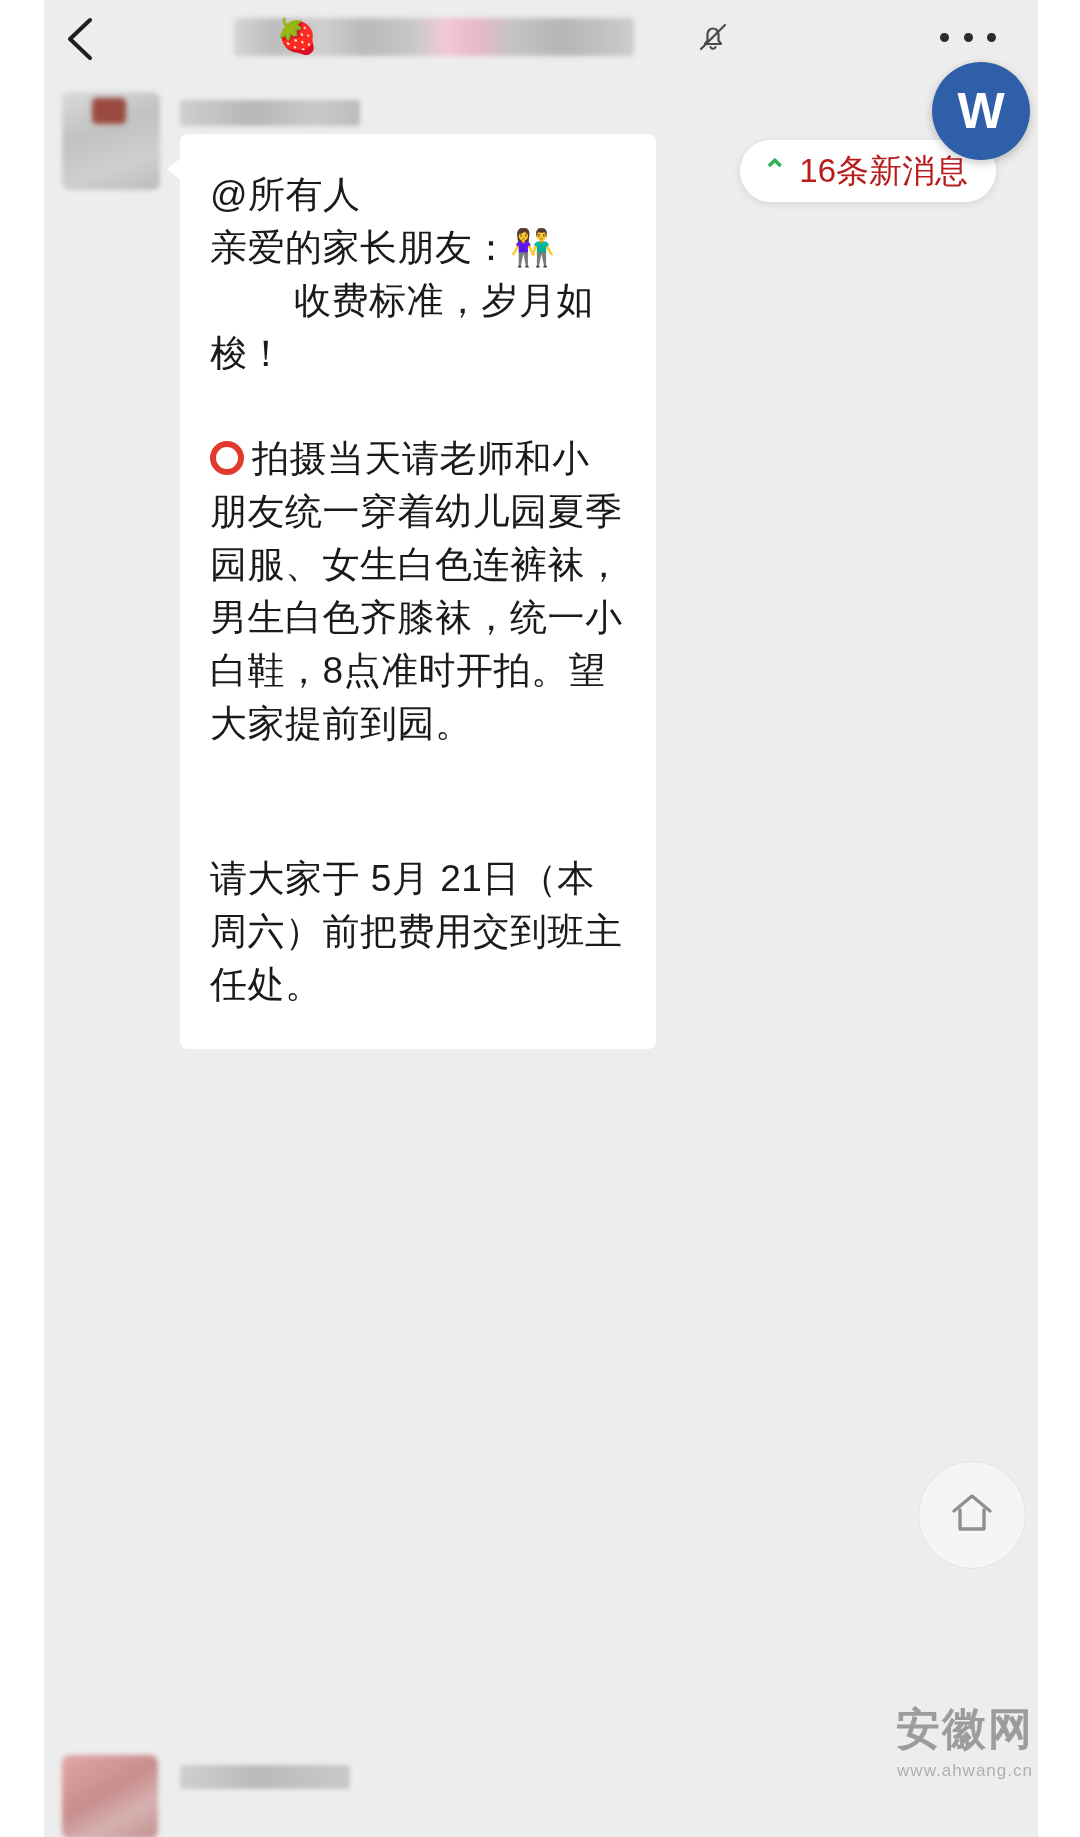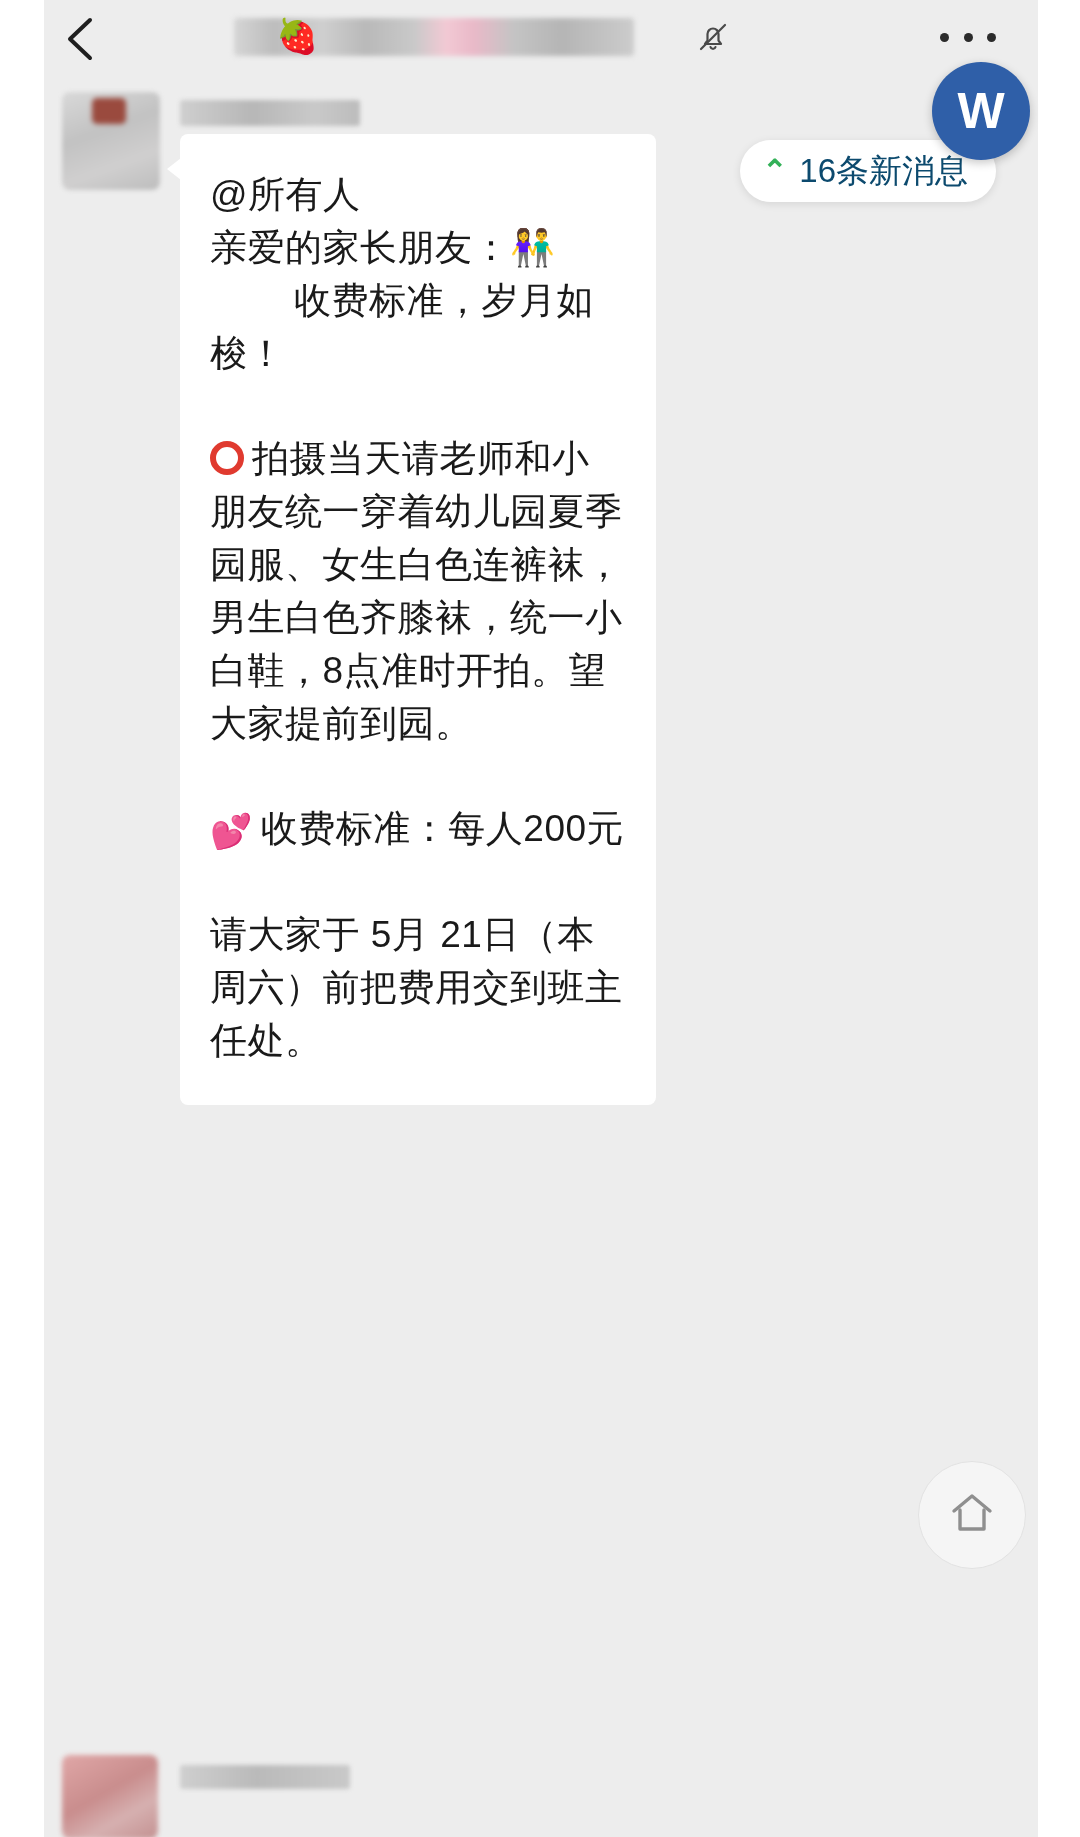--- a/index.html
+++ b/index.html
@@ -213,21 +213,21 @@
     z-index: 30;
   }
   .new-msg-pill .chev {
     color: #33b158;
     font-size: 30px;
     line-height: 30px;
     font-weight: bold;
   }
   .new-msg-pill .label {
     font-size: 33px;
-    color: #0c4a6e;
+    color: #b91c1c;
     white-space: nowrap;
   }
 
   
   .float-w {
     position: absolute;
     right: 50px;
     top: 62px;
     width: 98px;
     height: 98px;
@@ -354,23 +354,20 @@
         <p class="indent2">收费标准，岁月如梭！</p>
 
         <div class="gap"></div>
 
         <p>
           <span class="ring-icon"></span><span>拍摄当天请老师和小朋友统一穿着幼儿园夏季园服、女生白色连裤袜，男生白色齐膝袜，统一小白鞋，8点准时开拍。望大家提前到园。</span>
         </p>
 
         <div class="gap"></div>
 
-        <p>
-          <span class="hearts-icon">💕</span><span>收费标准：</span><span>每人200元</span>
-        </p>
 
         <div class="gap-sm"></div>
 
         <p>请大家于 5月 21日（本周六）前把费用交到班主任处。</p>
       </div>
     </div>
 
     <div class="new-msg-pill">
       <span class="chev">⌃</span>
       <span class="label">16条新消息</span>
@@ -390,14 +387,18 @@
 
   <div class="float-home">
     <span>
       <svg width="56" height="56" viewBox="0 0 56 56">
         <path d="M10 26 L28 11 L46 26" fill="none" stroke="#8f8f8f" stroke-width="3.4" stroke-linecap="round" stroke-linejoin="round"></path>
         <path d="M16 25 V44 H40 V25" fill="none" stroke="#8f8f8f" stroke-width="3.4" stroke-linecap="round" stroke-linejoin="round"></path>
       </svg>
     </span>
   </div>
 
+  <div class="watermark">
+    <div class="wm-main">安徽网</div>
+    <div class="wm-sub">www.ahwang.cn</div>
+  </div>
 
 </div>
 
 </body></html>

